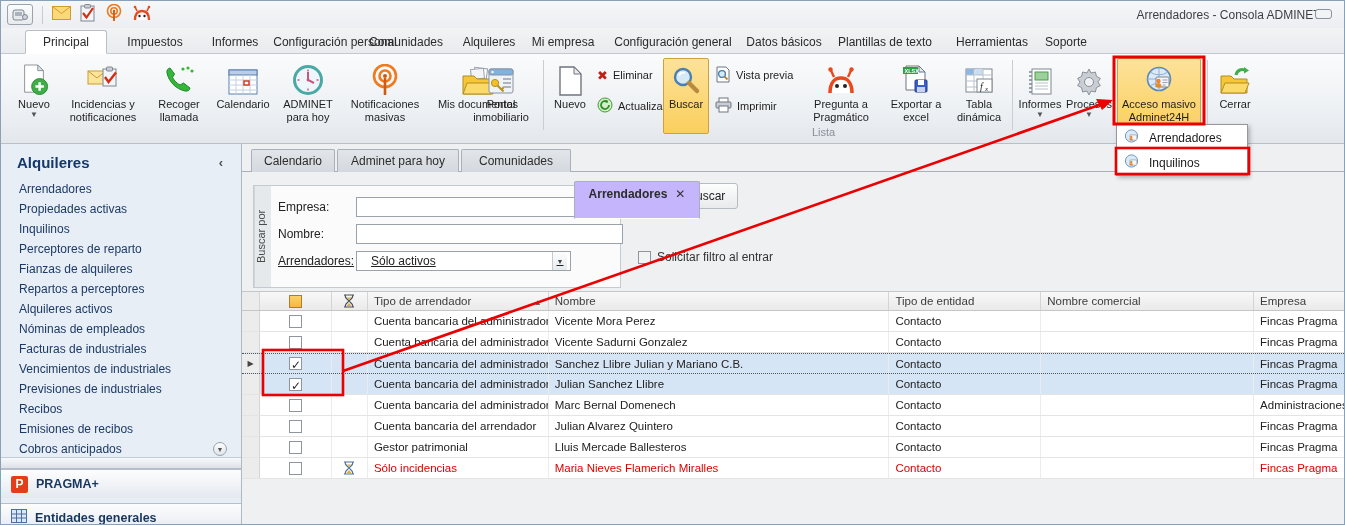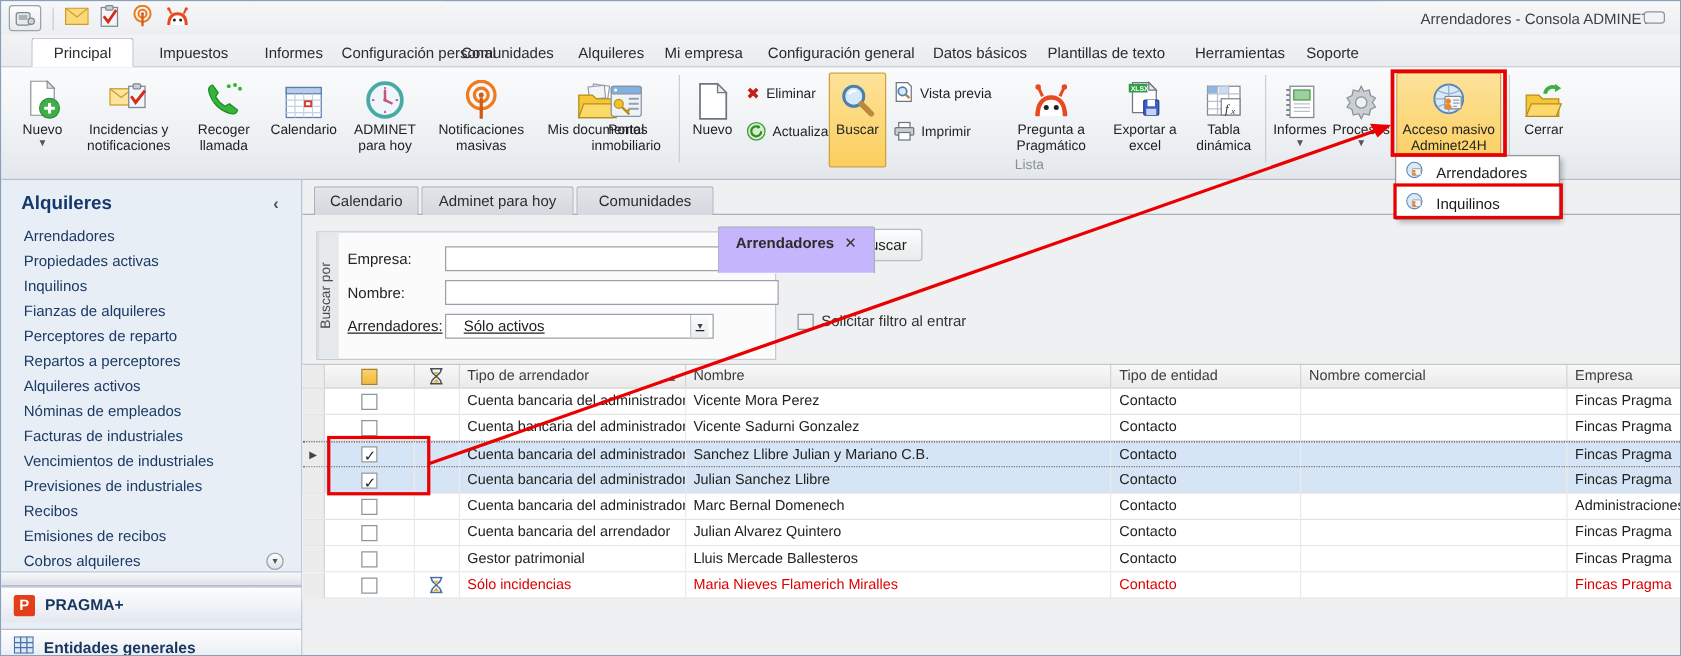--- a/index.html
+++ b/index.html
@@ -453,33 +453,33 @@
   <div class="bodyarea">
 
     <aside class="sidebar">
       <div class="sb-title">
         <span>Alquileres</span>
         <span class="chev">‹</span>
       </div>
       <div class="sb-item">Arrendadores</div>
       <div class="sb-item">Propiedades activas</div>
       <div class="sb-item">Inquilinos</div>
+      <div class="sb-item">Perceptores de reparto</div>
       <div class="sb-item">Fianzas de alquileres</div>
-      <div class="sb-item">Perceptores de reparto</div>
       <div class="sb-item">Repartos a perceptores</div>
       <div class="sb-item">Alquileres activos</div>
       <div class="sb-item">Nóminas de empleados</div>
       <div class="sb-item">Facturas de industriales</div>
       <div class="sb-item">Vencimientos de industriales</div>
       <div class="sb-item">Previsiones de industriales</div>
       <div class="sb-item">Recibos</div>
       <div class="sb-item">Emisiones de recibos</div>
       <div class="sb-item">
         <span class="circdown">▼</span>
-        <span>Cobros alquileres</span>
+        <span>Cobros anticipados</span>
       </div>
       <div class="sb-splitter"></div>
       <div class="sb-band" style="top:325px;">
         <span class="pricon">P</span>
         <span>PRAGMA+</span>
       </div>
       <div class="sb-band" style="top:359px;height:28px;">
         <span>
           <svg width="16" height="14" viewBox="0 0 16 14">
               <rect x="0.5" y="0.5" width="15" height="13" fill="#dce8f6" stroke="#4a6fa5"></rect>

